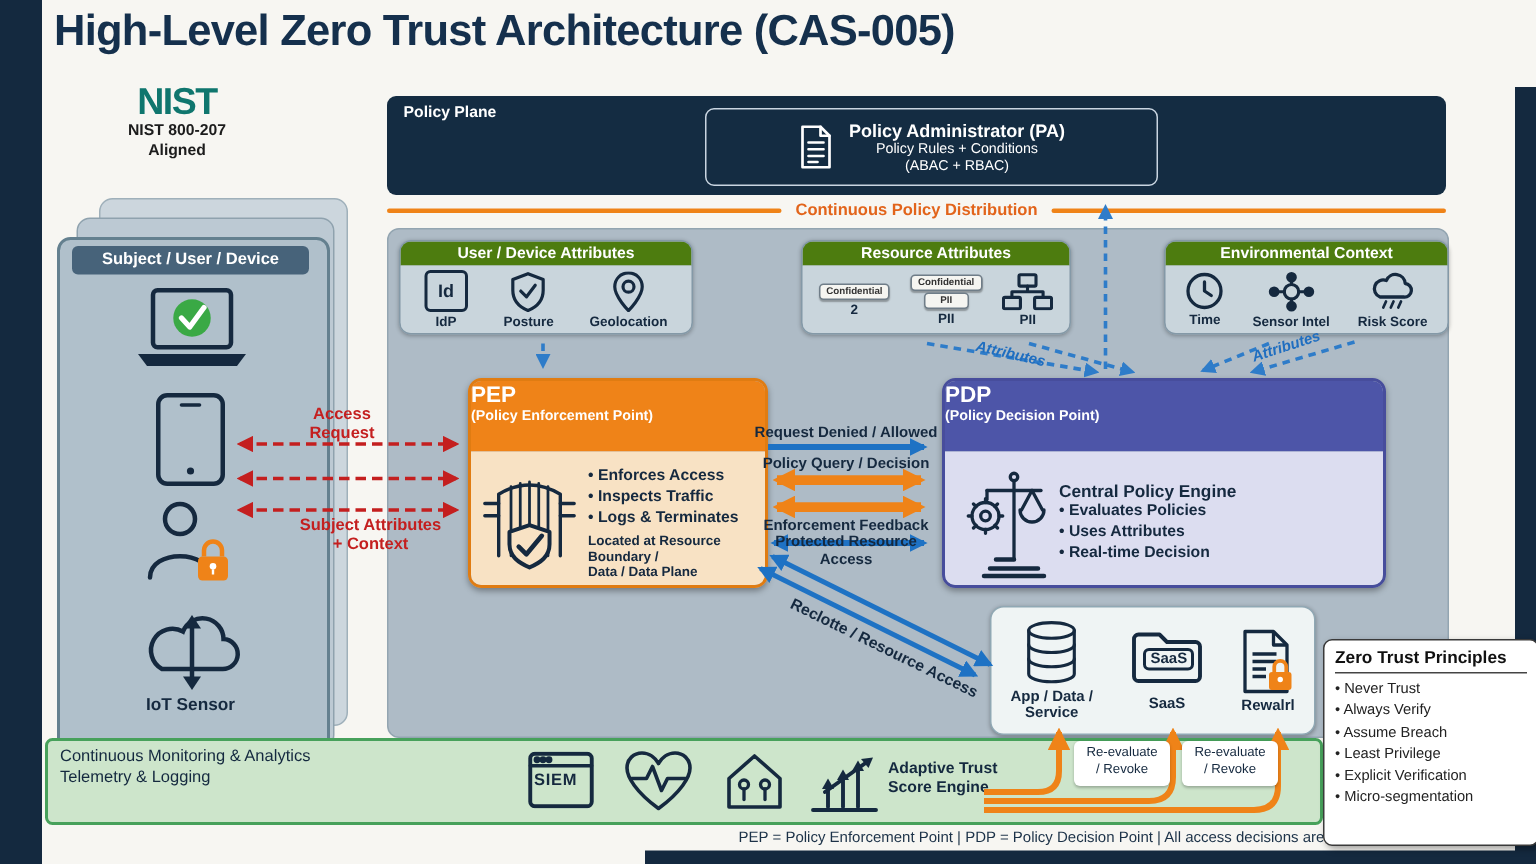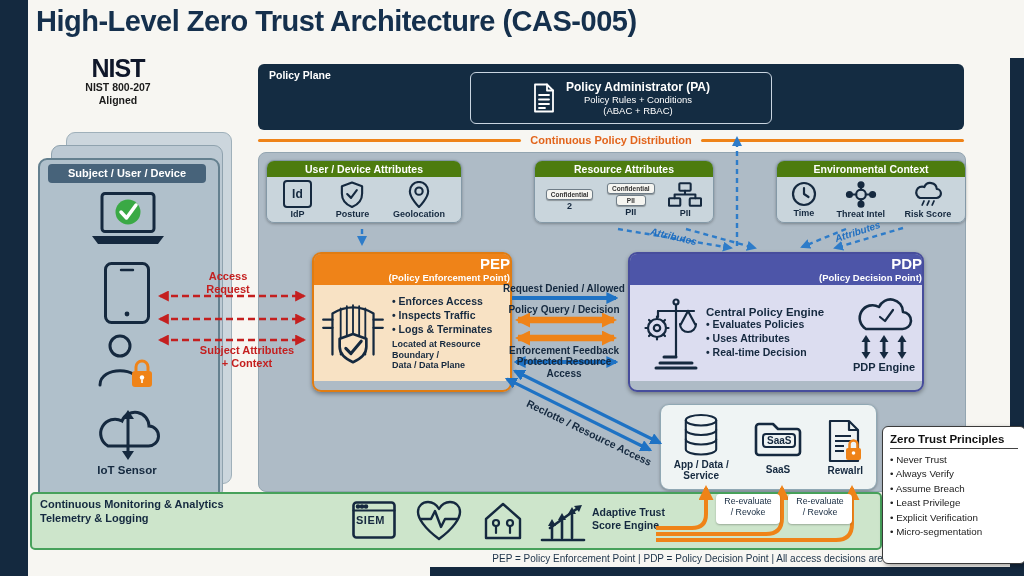--- a/index.html
+++ b/index.html
@@ -32,21 +32,21 @@
   .attr-body{background:#c9d5dc;height:45px;display:flex;justify-content:space-around;align-items:center;padding:0 4px;}
   .attr-item{display:flex;flex-direction:column;align-items:center;gap:1px;}
   .attr-item .cap{font-size:9px;font-weight:bold;color:#15293f;}
   .idcard{width:25px;height:24px;border:2.5px solid #15293f;border-radius:4px;display:flex;align-items:center;justify-content:center;
           font-size:12px;font-weight:bold;}
   .tag{background:#f5f5f1;border:1px solid #6f7d88;border-radius:3px;font-size:6.5px;font-weight:bold;color:#333;
        padding:1px 4px;box-shadow:0 1px 1px rgba(0,0,0,.3);}
   .tagcol{display:flex;flex-direction:column;gap:1px;align-items:center;}
   
   .big-box{border-radius:9px;overflow:hidden;box-shadow:0 2px 4px rgba(0,0,0,.35);z-index:3;}
-  .bb-head{text-align:right;color:#fff;padding:2px 0 2px;}
+  .bb-head{text-align:left;color:#fff;padding:2px 0 18px;}
   .bb-head .h1{font-size:15px;font-weight:800;line-height:1.05;}
   .bb-head .h2{font-size:9.5px;font-weight:bold;}
   #pep{left:312px;top:252px;width:196px;height:136px;border:2px solid #e07c12;}
   #pep .bb-head{background:#ef8318;}
   #pep .bb-body{background:#f8e2c4;height:96px;display:flex;align-items:center;padding:0 4px;gap:4px;}
   #pdp{left:628px;top:252px;width:292px;height:136px;border:2px solid #474d9c;}
   #pdp .bb-head{background:#4d55a8;}
   #pdp .bb-body{background:#dcddf0;height:96px;display:flex;align-items:center;padding:0 6px;gap:6px;}
   .bullet{font-size:10.5px;font-weight:bold;color:#15293f;line-height:1.3;}
   .bullet::before{content:"•  ";}
@@ -62,37 +62,37 @@
   .res-item{display:flex;flex-direction:column;align-items:center;gap:2px;}
   .res-item .cap{font-size:10px;font-weight:bold;text-align:center;line-height:1.1;color:#15293f;}
   
   #ztcard{left:882px;top:426px;width:128px;height:124px;background:#fff;border:1.5px solid #3a3a3a;border-radius:6px;
           z-index:7;padding:6px 7px;box-shadow:2px 2px 5px rgba(0,0,0,.35);}
   #ztcard .zt-title{font-size:11.5px;font-weight:800;color:#111;border-bottom:1.5px solid #444;padding-bottom:3px;margin-bottom:4px;}
   .zt-item{font-size:9.8px;color:#222;line-height:1.47;}
   .zt-item::before{content:"•  ";}
   
   #greenbar{left:30px;top:492px;width:848px;height:54px;background:#cde5cb;border:2px solid #47a15b;border-radius:5px;z-index:3;}
-  #mon-text{left:40px;top:497px;font-size:11px;font-weight:bold;color:#14293f;line-height:1.3;z-index:4;}
+  #mon-text{left:40px;top:497px;font-size:11px;font-weight:normal;color:#14293f;line-height:1.3;z-index:4;}
   .gicon{position:absolute;z-index:4;}
   #adaptive{left:592px;top:506px;font-size:10.5px;font-weight:bold;color:#14293f;line-height:1.25;z-index:4;}
   .revoke{position:absolute;top:494px;width:64px;height:28px;background:#fff;border-radius:4px;z-index:6;
           font-size:8.8px;font-weight:normal;color:#15293f;text-align:center;line-height:1.3;padding-top:2px;box-shadow:0 1px 2px rgba(0,0,0,.25);}
   
   .flow-lbl{position:absolute;z-index:6;font-size:10px;font-weight:bold;color:#15293f;text-align:center;}
   .red-lbl{position:absolute;z-index:6;font-size:11px;font-weight:bold;color:#c41f1f;text-align:center;line-height:1.15;}
   .attr-lbl{position:absolute;z-index:6;font-size:10px;font-weight:bold;font-style:italic;color:#1f6ec0;}
   #footer{left:430px;top:553px;width:578px;font-size:10px;color:#1c3248;text-align:right;z-index:4;}
   #overlay{left:0;top:0;z-index:5;pointer-events:none;}
   .iconwrap{position:relative;}
   #saas-txt{position:absolute;left:8px;top:13px;border:2px solid #15293f;border-radius:4px;font-size:10px;font-weight:bold;
             padding:0 3px;color:#15293f;background:#eff4f4;}
   #siem-txt{position:absolute;left:4px;top:13px;font-size:11px;font-weight:800;color:#15293f;letter-spacing:0.5px;}
   #nist{left:66px;top:56px;width:104px;text-align:center;z-index:2;}
-  #nist .logo{font-size:25px;font-weight:800;letter-spacing:-1px;color:#0f172a;line-height:1;}
+  #nist .logo{font-size:25px;font-weight:800;letter-spacing:-1px;color:#0f766e;line-height:1;}
   #nist .sub{font-size:10.5px;font-weight:bold;color:#1c1c1c;line-height:1.25;}
 </style>
 </head>
 <body>
 
 <div id="canvas">
 
   <div class="abs strip" style="left:0;top:0;width:28px;height:576px;"></div>
   <div class="abs strip" style="left:1010px;top:58px;width:14px;height:518px;"></div>
   <div class="abs strip" style="left:430px;top:567px;width:594px;height:9px;"></div>
@@ -191,21 +191,21 @@
       </div>
       <div class="attr-item">
         <svg class="ic" width="34" height="27" viewBox="0 0 34 28">
           <circle cx="17" cy="14" r="5"></circle>
           <circle cx="17" cy="4" r="2.6" fill="#15293f"></circle>
             <circle cx="17" cy="24" r="2.6" fill="#15293f"></circle>
           <circle cx="5" cy="14" r="2.6" fill="#15293f"></circle>
             <circle cx="29" cy="14" r="2.6" fill="#15293f"></circle>
           <path d="M17,9 V6.6 M17,19 V21.4 M12,14 H7.6 M22,14 H26.4"></path>
         </svg>
-        <span class="cap">Threat Intel</span>
+        <span class="cap">Sensor Intel</span>
       </div>
       <div class="attr-item">
         <svg class="ic" width="30" height="27" viewBox="0 0 30 27">
           <path d="M7,17 H23 A4.5,4.5 0 0 0 23.8,8 A6.5,6.5 0 0 0 11.3,6 A5,5 0 0 0 7,17 Z"></path>
           <path d="M11,20 l-1.8,4 M16,20 l-1.8,4 M21,20 l-1.8,4" stroke-width="1.8"></path>
         </svg>
         <span class="cap">Risk Score</span>
       </div>
     </div>
   </div>
@@ -285,40 +285,20 @@
         <circle cx="21" cy="33" r="9"></circle>
           <circle cx="21" cy="33" r="3.2"></circle>
         <path d="M21,21.5 V24 M21,42 V44.5 M9.5,33 H12 M30,33 H32.5 M13,25 l1.8,1.8 M27.2,39.2 L29,41 M29,25 l-1.8,1.8 M14.8,39.2 L13,41"></path>
         <path d="M40,62 H28 M24,68 h32 M20,73 h40" stroke-width="3"></path>
       </svg>
       <div style="flex:1;">
         <div class="b" style="font-size:11.5px;">Central Policy Engine</div>
         <div class="bullet">Evaluates Policies</div>
         <div class="bullet">Uses Attributes</div>
         <div class="bullet">Real-time Decision</div>
-      </div>
-      <div style="display:flex;flex-direction:column;align-items:center;gap:2px;">
-        <svg class="ic" width="64" height="40" viewBox="0 0 64 40">
-          <path d="M14,36 H50 A8.5,8.5 0 0 0 51,19 A12.5,12.5 0 0 0 27,14 A9.5,9.5 0 0 0 14,36 Z" stroke-width="2.6"></path>
-          <polyline points="28,24 33,28 41,17" stroke-width="2.2"></polyline>
-        </svg>
-        <svg width="58" height="24" viewBox="0 0 58 24">
-          <g stroke="#15293f" stroke-width="3">
-            <path d="M11,6 V18 M29,6 V18 M47,6 V18"></path>
-          </g>
-          <g fill="#15293f">
-            <path d="M11,0 l-4.5,7 h9 Z"></path>
-              <path d="M11,24 l-4.5,-7 h9 Z"></path>
-            <path d="M29,0 l-4.5,7 h9 Z"></path>
-              <path d="M29,24 l-4.5,-7 h9 Z"></path>
-            <path d="M47,0 l-4.5,7 h9 Z"></path>
-              <path d="M47,24 l-4.5,-7 h9 Z"></path>
-          </g>
-        </svg>
-        <div class="b" style="font-size:11px;">PDP Engine</div>
       </div>
     </div>
   </div>
 
   <div class="abs" id="resources">
     <div class="res-item">
       <svg class="ic" width="38" height="44" viewBox="0 0 40 46">
         <ellipse cx="20" cy="7.5" rx="16" ry="5.5"></ellipse>
         <path d="M4,7.5 V38 a16,5.5 0 0 0 32,0 V7.5"></path>
         <path d="M4,17.5 a16,5.5 0 0 0 32,0 M4,27.5 a16,5.5 0 0 0 32,0"></path>

